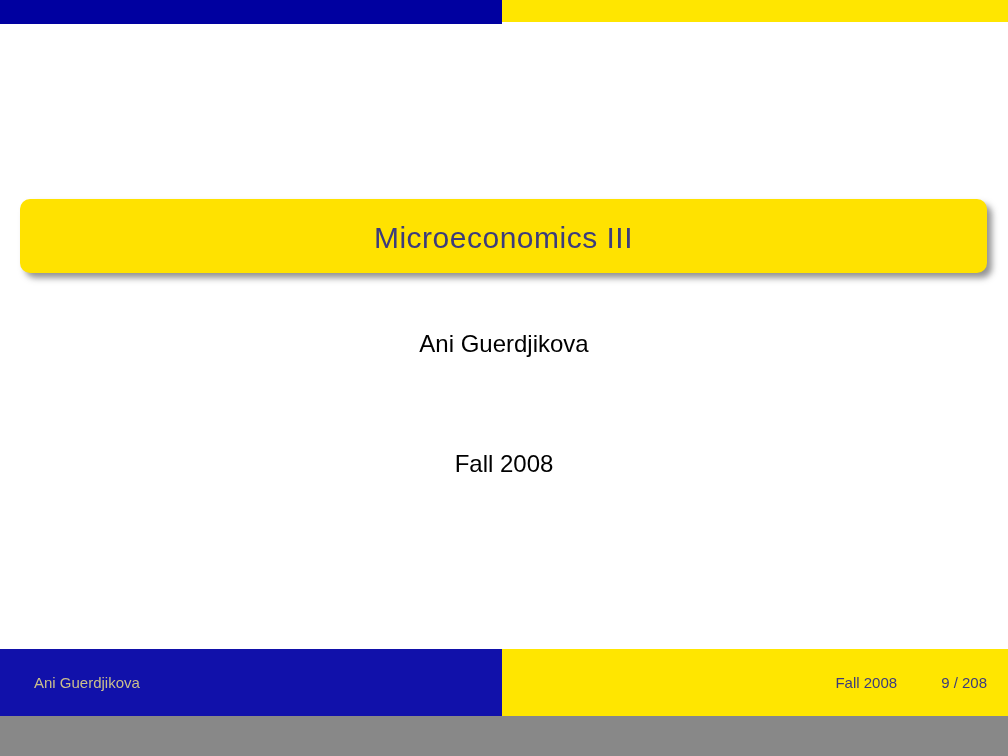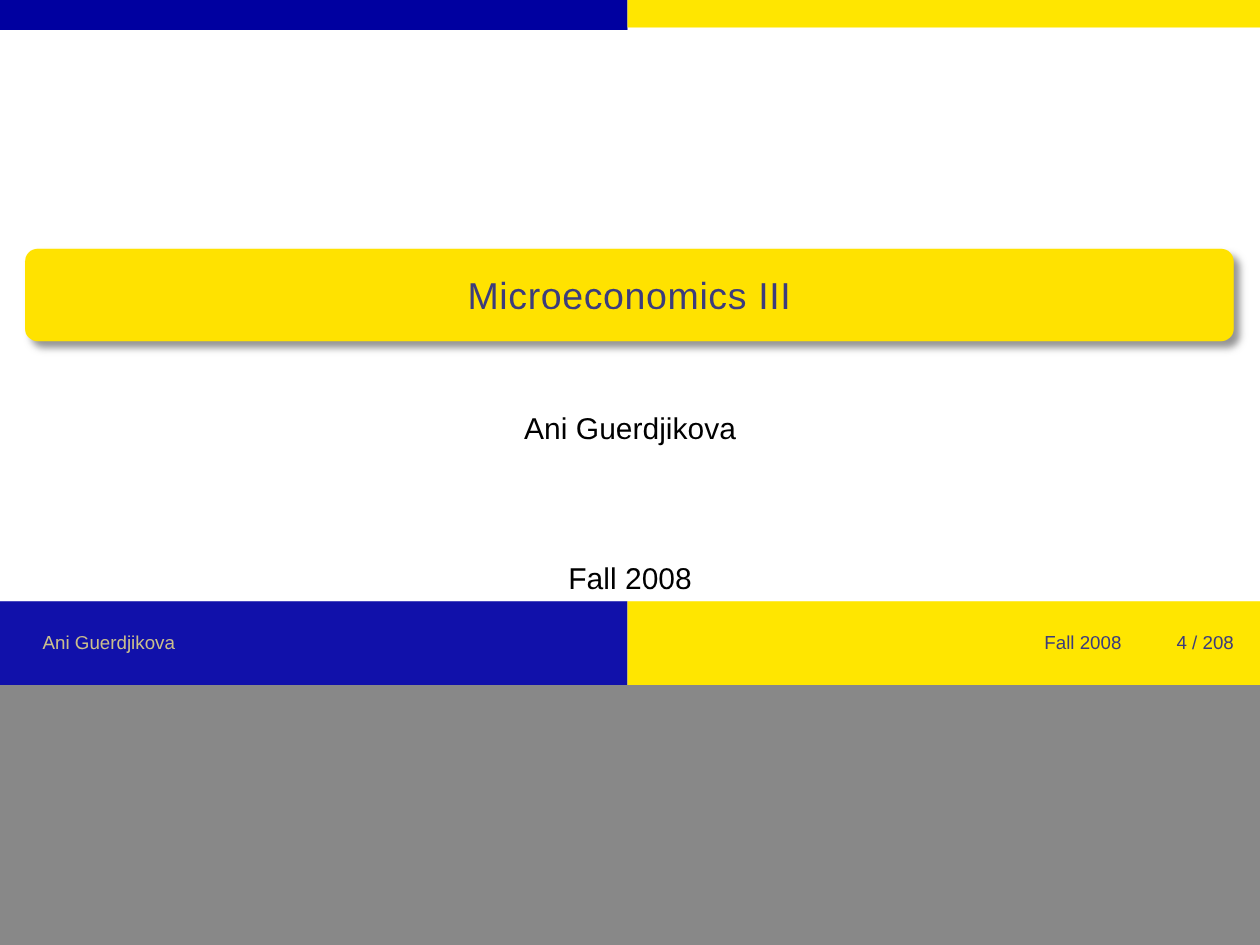--- a/index.html
+++ b/index.html
@@ -1,19 +1,19 @@
 <!DOCTYPE html>
 <html style="--header-left-blue: #0000a0; --header-right-yellow: #ffe600; --title-box-yellow: #ffe200; --title-text-blue: #3c3c7c; --body-text: #000000; --footer-left-blue: #1111aa; --footer-left-text-gold: #cbbf8c; --footer-right-yellow: #ffe600; --footer-right-text-blue: #3c3c7c; --nav-symbol-lavender: #b2b2da; --nav-symbol-light: #c9c9e4; --nav-symbol-dark: #a0a0ce;"><head>
 <meta charset="utf-8">
 <style>
   html, body { margin: 0; padding: 0; background: #888; }
   .slide {
     position: relative;
     width: 1008px;
-    height: 548px;
+    height: 716px;
     background: #ffffff;
     overflow: hidden;
     font-family: "Liberation Sans", "DejaVu Sans", sans-serif;
     margin: 0 auto;
   }
 
   
   .topbar-left {
     position: absolute; left: 0; top: 0;
     width: 502px; height: 24px;
@@ -207,16 +207,16 @@
           </svg>
         </span>
       </span>
     </div>
 
   <div class="footer-left">
     <span>Ani Guerdjikova</span>
   </div>
   <div class="footer-right">
     <span>Fall 2008</span>
-    <span>4 / 208</span>
+    <span>9 / 208</span>
   </div>
 
 </div>
 
 </body></html>

